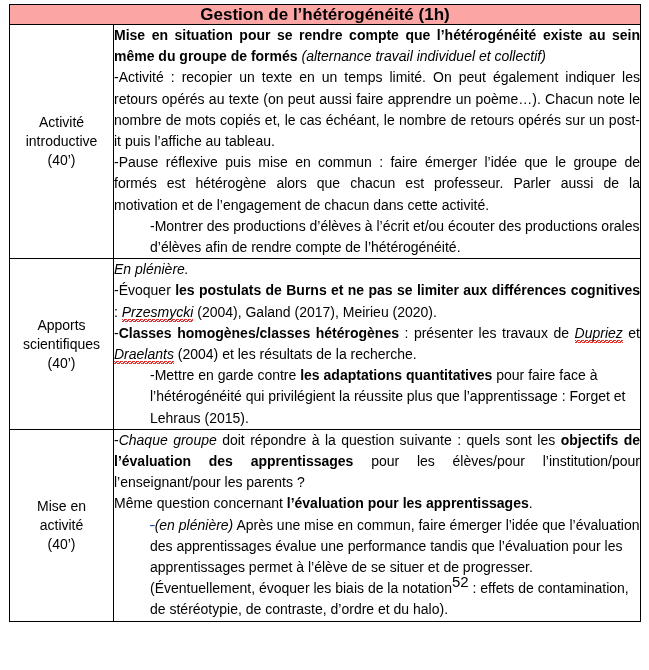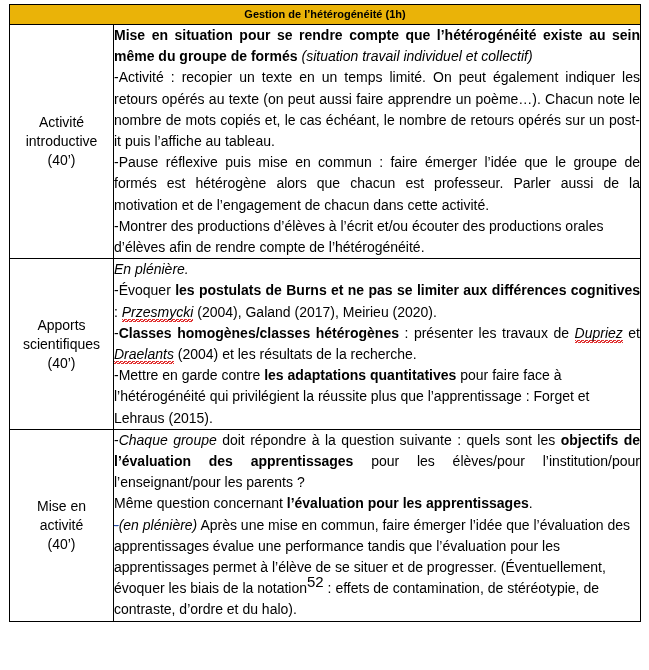--- a/index.html
+++ b/index.html
@@ -40,24 +40,24 @@
     text-align: center;
     font-weight: bold;
     font-size: 14.5px;
     line-height: 20px;
     padding: 2px 4px 3px 4px;
   }
   .hdr .hline { display: block; }
 
   
   .section td {
-    background: #eab308;
+    background: #fca5a5;
     text-align: center;
     font-weight: bold;
-    font-size: 11px;
+    font-size: 17px;
     line-height: 19px;
     padding: 3px 4px 3px 4px;
   }
 
   
   .seq {
     text-align: center;
     font-size: 14px;
     line-height: 19px;
     padding: 4px 3px;
@@ -72,20 +72,21 @@
     line-height: 21.2px;
     padding: 3px 7px 3px 8px;
     hyphens: none;
   }
   .obj p {
     margin: 0;
     text-align: justify;
   }
   .obj p.last {
     text-align: left;
+    margin-left: 36px;
   }
   b { font-weight: bold; }
   i { font-style: italic; }
 
   
   .sp {
     background-image:
       repeating-linear-gradient(135deg,
         #e03030 0px, #e03030 1px,
         transparent 1px, transparent 2px,
@@ -125,21 +126,21 @@
         <td colspan="2">Gestion de l’hétérogénéité (1h)</td>
       </tr>
 
       <tr>
         <td class="seq">
           <span class="l">Activité</span>
           <span class="l">introductive</span>
           <span class="l">(40’)</span>
         </td>
         <td class="obj">
-            <p><b>Mise en situation pour se rendre compte que l’hétérogénéité existe au sein même du groupe de formés</b><span> </span><i>(situation travail individuel et collectif)</i></p>
+            <p><b>Mise en situation pour se rendre compte que l’hétérogénéité existe au sein même du groupe de formés</b><span> </span><i>(alternance travail individuel et collectif)</i></p>
             <p><span>-Activité : recopier un texte en un temps limité. On peut également indiquer les retours opérés au texte (on peut aussi faire apprendre un poème…). Chacun note le nombre de mots copiés et, le cas échéant, le nombre de retours opérés sur un post-it puis l’affiche au tableau.</span></p>
             <p><span>-Pause réflexive puis mise en commun : faire émerger l’idée que le groupe de formés est hétérogène alors que chacun est professeur. Parler aussi de la motivation et de l’engagement de chacun dans cette activité.</span></p>
             <p class="last"><span>-Montrer des productions d’élèves à l’écrit et/ou écouter des productions orales d’élèves afin de rendre compte de l’hétérogénéité.</span></p>
           </td>
       </tr>
 
       <tr>
         <td class="seq">
           <span class="l">Apports</span>
           <span class="l">scientifiques</span>

